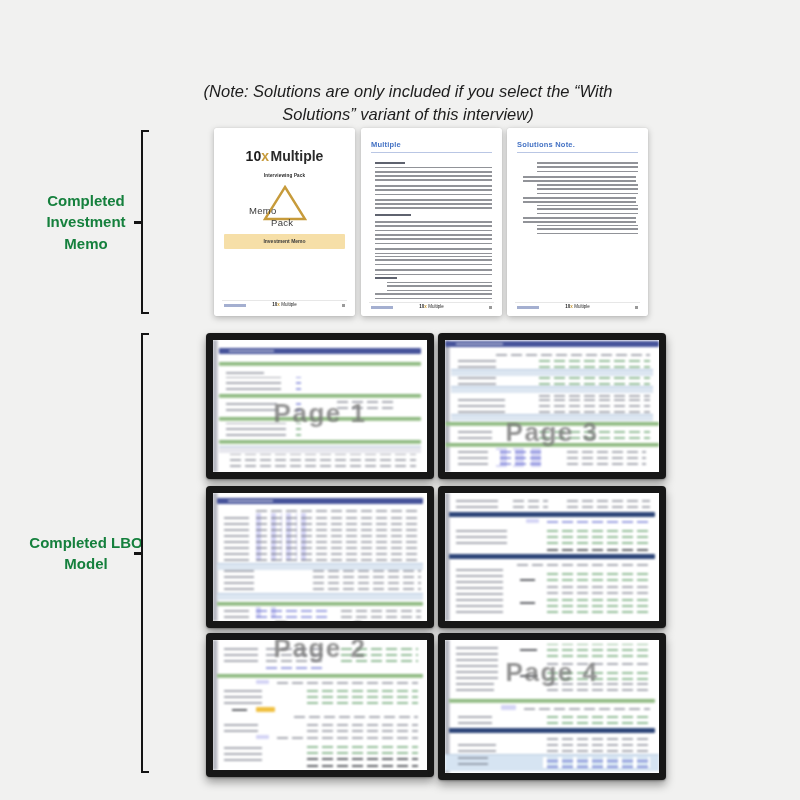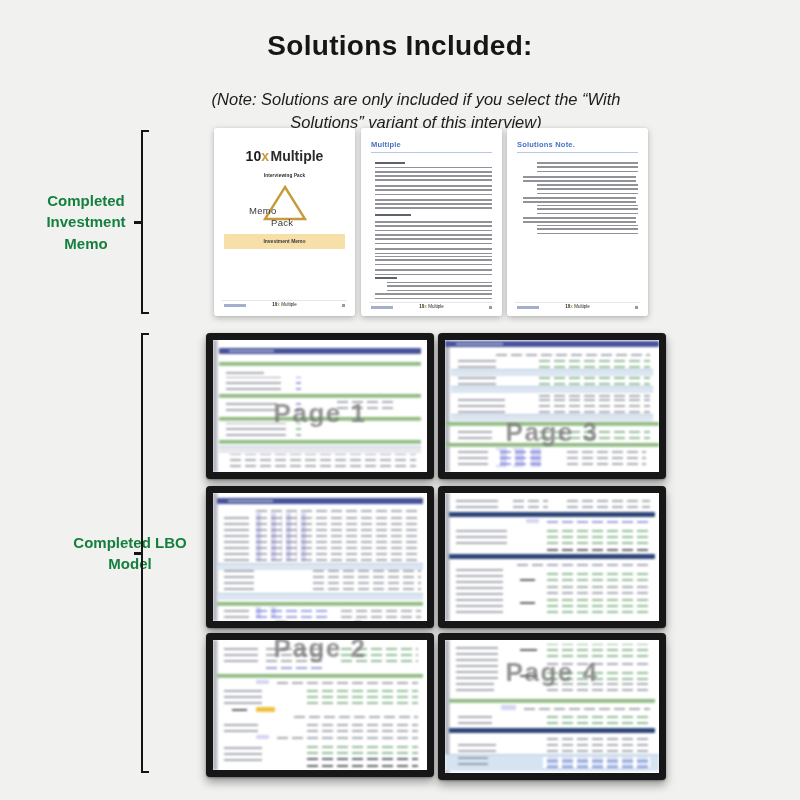--- a/index.html
+++ b/index.html
@@ -2,27 +2,27 @@
 <html style="--accent_blue: #4472C4; --banner_gold: #F6DFA8; --logo_gold: #C79B3B; --excel_blue: #47549B; --excel_navy: #2E4679; --excel_lightblue: #DCE6F1; --excel_purple: #CBCBF2; --highlight_gold: #F0C040; --watermark_gray: #777777;"><head>
 <meta charset="utf-8">
 <style>
   html,body{margin:0;padding:0;background:#f1f1f0;font-family:"Liberation Sans",sans-serif;}
   .canvas{position:relative;width:800px;height:800px;margin:0 auto;background:#f1f1f0;overflow:hidden;}
 
   
   .title{position:absolute;top:30px;left:0;width:800px;text-align:center;
          font-size:28px;font-weight:800;color:#161616;letter-spacing:.3px;margin:0;}
   .note{position:absolute;top:72px;left:50%;transform:translateX(-50%);width:470px;
-        text-align:center;font-style:italic;font-size:16.5px;line-height:1.38;color:#1d1d1d;margin:16px;}
+        text-align:center;font-style:italic;font-size:16.5px;line-height:1.38;color:#1d1d1d;margin:8px;}
 
   
   .sec-label{position:absolute;left:28px;width:116px;text-align:center;
              font-size:15px;font-weight:700;color:#15803d;line-height:1.42;}
   .lbl-memo{top:190px;}
-  .lbl-lbo{top:532px;margin-left:44px;}
+  .lbl-lbo{top:532px;}
   .bracket{position:absolute;left:141px;width:8px;border:2.5px solid #141414;border-right:none;box-sizing:border-box;}
   .br-memo{top:130px;height:184px;}
   .br-lbo{top:333px;height:440px;}
   .tick{position:absolute;left:-9px;top:50%;width:8px;height:2.5px;background:#141414;margin-top:-1px;}
 
   
   .doc{position:absolute;top:128px;width:141px;height:188px;background:#fff;border-radius:2px;
        box-shadow:0 2px 6px rgba(0,0,0,.25),0 0 1px rgba(0,0,0,.2);overflow:hidden;}
   .doc1{left:214px;} .doc2{left:361px;} .doc3{left:507px;}
 
@@ -76,21 +76,20 @@
   .g.lab{background-image:repeating-linear-gradient(0deg,var(--ink) 0 2px,transparent 2px 6px);}
 
   .wm{position:absolute;left:50%;transform:translateX(-50%);font-weight:600;font-size:26px;
       color:var(--watermark_gray);opacity:.8;filter:blur(1.1px);letter-spacing:1.5px;white-space:nowrap;}
 </style>
 </head>
 <body>
 
 <div class="canvas">
 
-  <h1 class="title">Solutions Included:</h1>
   <p class="note">(Note: Solutions are only included if you select the “With Solutions” variant of this interview)</p>
 
   <div class="sec-label lbl-memo">Completed Investment Memo</div>
   <div class="bracket br-memo">
     <div class="tick"></div>
   </div>
 
   <div class="doc doc1">
     <div class="brand">
       <span class="b-num">10</span><span class="b-x">x</span><span class="b-rest">Multiple</span>

